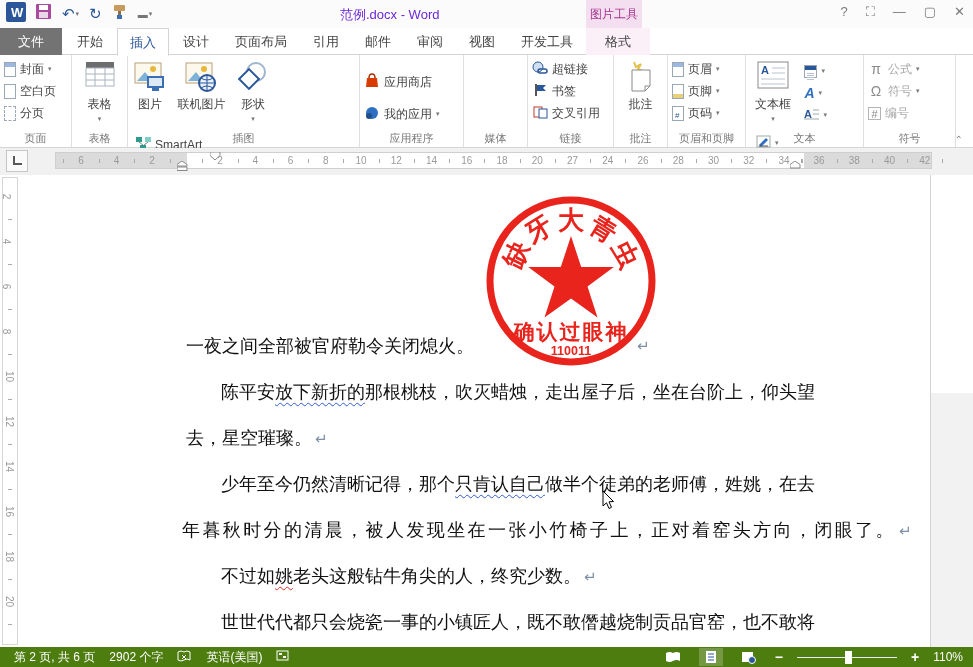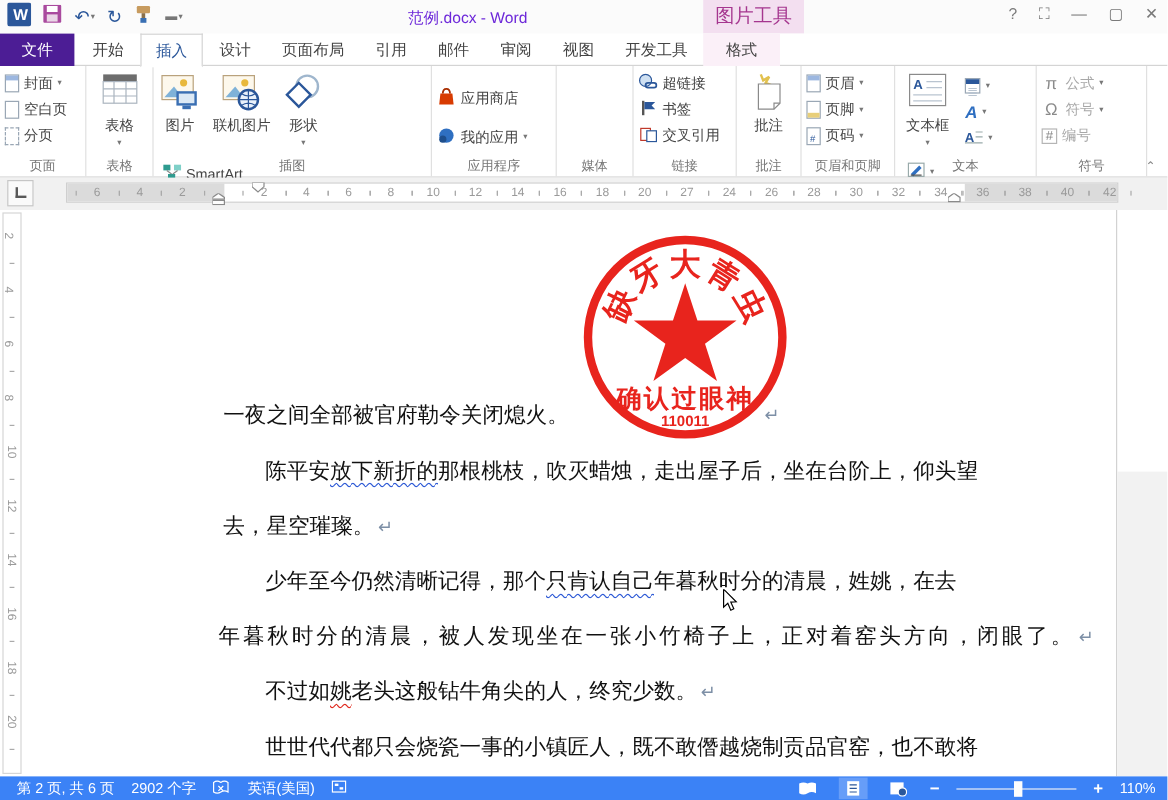--- a/index.html
+++ b/index.html
@@ -8,30 +8,30 @@
   .abs { position:absolute; }
   #app { position:relative; width:973px; height:667px; background:#fff; }
 
   
   #titlebar { left:0; top:0; width:973px; height:28px; background:#fbfbfb;
     border-bottom:0; color:#555; }
   .qat { display:flex; align-items:center; height:28px; padding-left:6px; gap:10px; }
   .qat-btn { display:flex; align-items:center; gap:1px; color:#2b579a; font-size:15px; cursor:default; }
   .tiny-arrow { font-size:7px; color:#777; }
   #title-text { left:340px; top:6px; font-size:13px; color:#6d28d9; }
-  #ctx-tool { left:586px; top:0; width:84px; height:28px; background:#f3dff0;
-    color:#a5368f; font-size:16px; text-align:center; line-height:28px;font-family:Liberation Serif, serif; }
+  #ctx-tool { left:586px; top:0; width:56px; height:28px; background:#f3dff0;
+    color:#a5368f; font-size:12px; text-align:center; line-height:28px;font-family:Liberation Serif, serif; }
   .wincontrols { right:8px; top:4px; display:flex; gap:18px; color:#7a7a7a; font-size:13px; }
 
   
   #tabrow { left:0; top:28px; width:973px; height:27px; background:#fff;
     border-bottom:1px solid #d4d4d4; }
   .tab { position:absolute; top:0; height:27px; line-height:27px; text-align:center;
     font-size:13px; color:#444; }
-  .tab.file { background:#4c1d95; color:#fff; }
+  .tab.file { background:#737373; color:#fff; }
   .tab.active { background:#fff; border:1px solid #d4d4d4; border-bottom:1px solid #fff;
     color:#2b579a; height:28px; z-index:2; }
   .tab.contextual { background:#fbf0f8; color:#444; }
   #signin { right:30px; top:33px; font-size:13px; color:#444; }
   #avatar { right:2px; top:30px; width:24px; height:24px; border:1px solid #c9c9c9;
     background:#f3f3f3; }
 
   
   #ribbon { left:0; top:55px; width:973px; height:93px; background:#fff;
     border-bottom:1px solid #d5d5d5; display:flex; }
@@ -81,21 +81,21 @@
   #scroll-lower { left:931px; top:218px; width:42px; height:254px; background:#f2f2f2; }
   .docline { position:absolute; font-size:18px; color:#111; white-space:nowrap;
     font-family:"Liberation Sans","DejaVu Sans",sans-serif; }
   .u-blue { text-decoration:underline; text-decoration-style:wavy;
     text-decoration-color:#2f5bd6; text-decoration-thickness:1px; text-underline-offset:4px; }
   .u-red { text-decoration:underline; text-decoration-style:wavy;
     text-decoration-color:#e02b20; text-decoration-thickness:1px; text-underline-offset:4px; }
   .pmark { color:#7d8fa6; font-size:15px; margin-left:3px; }
 
   
-  #statusbar { left:0; top:647px; width:973px; height:20px; background:#3b82f6;
+  #statusbar { left:0; top:647px; width:973px; height:20px; background:#4d7c0f;
     color:#fff; font-size:12px; display:flex; align-items:center; }
   .st-item { margin-left:14px; white-space:nowrap; }
   .st-right { margin-left:auto; display:flex; align-items:center; gap:14px; padding-right:10px; }
   .viewbtn { width:24px; height:18px; display:flex; align-items:center; justify-content:center; }
   .viewbtn.active { background:rgba(255,255,255,.22); }
   #zoomtrack { width:100px; height:1px; background:#e8edf5; position:relative; }
   #zoomthumb { position:absolute; left:48px; top:-6px; width:7px; height:13px; background:#fdfdfd; }
   .zoomsign { font-size:14px; font-weight:bold; }
 </style>
 </head>
@@ -594,21 +594,21 @@
       <text x="0" y="58" text-anchor="middle" font-size="21" font-weight="bold" fill="#e8241d" letter-spacing="2">确认过眼神</text>
       <text x="0" y="74" text-anchor="middle" font-size="12.5" font-weight="bold" fill="#e8241d">110011</text>
     </svg>
 
     <span class="abs pmark" style="left:634px;top:162px;">↵</span>
 
     <div id="doc-lines">
         <div class="docline" style="left: 186px; top: 159px;"><span>一夜之间全部被官府勒令关闭熄火。</span></div>
         <div class="docline" style="left: 221px; top: 205px;"><span>陈平安</span><span class="u-blue">放下新折的</span><span>那根桃枝，吹灭蜡烛，走出屋子后，坐在台阶上，仰头望</span></div>
         <div class="docline" style="left: 186px; top: 251px; text-align: center;"><span>去，星空璀璨。</span><span class="pmark">↵</span></div>
-        <div class="docline" style="left: 221px; top: 297px;"><span>少年至今仍然清晰记得，那个</span><span class="u-blue">只肯认自己</span><span>年暮秋时分的清晨，姓姚，在去</span></div>
+        <div class="docline" style="left: 221px; top: 297px;"><span>少年至今仍然清晰记得，那个</span><span class="u-blue">只肯认自己</span><span>做半个徒弟的老师傅，姓姚，在去</span></div>
         <div class="docline" style="left: 182px; top: 343px; letter-spacing: 2.4px;"><span>年暮秋时分的清晨，被人发现坐在一张小竹椅子上，正对着窑头方向，闭眼了。</span><span class="pmark">↵</span></div>
         <div class="docline" style="left: 221px; top: 389px;"><span>不过如</span><span class="u-red">姚</span><span>老头这般钻牛角尖的人，终究少数。</span><span class="pmark">↵</span></div>
         <div class="docline" style="left: 221px; top: 435px;"><span>世世代代都只会烧瓷一事的小镇匠人，既不敢僭越烧制贡品官窑，也不敢将</span></div>
       </div>
 
     <svg class="abs" style="left:602px;top:316px;" width="13" height="19">
       <polygon points="1,0 1,15 4.5,11.8 7,17.5 9.5,16.3 7,10.8 11.5,10.5" fill="#fff" stroke="#000"></polygon>
       </svg>
   </div>
 

